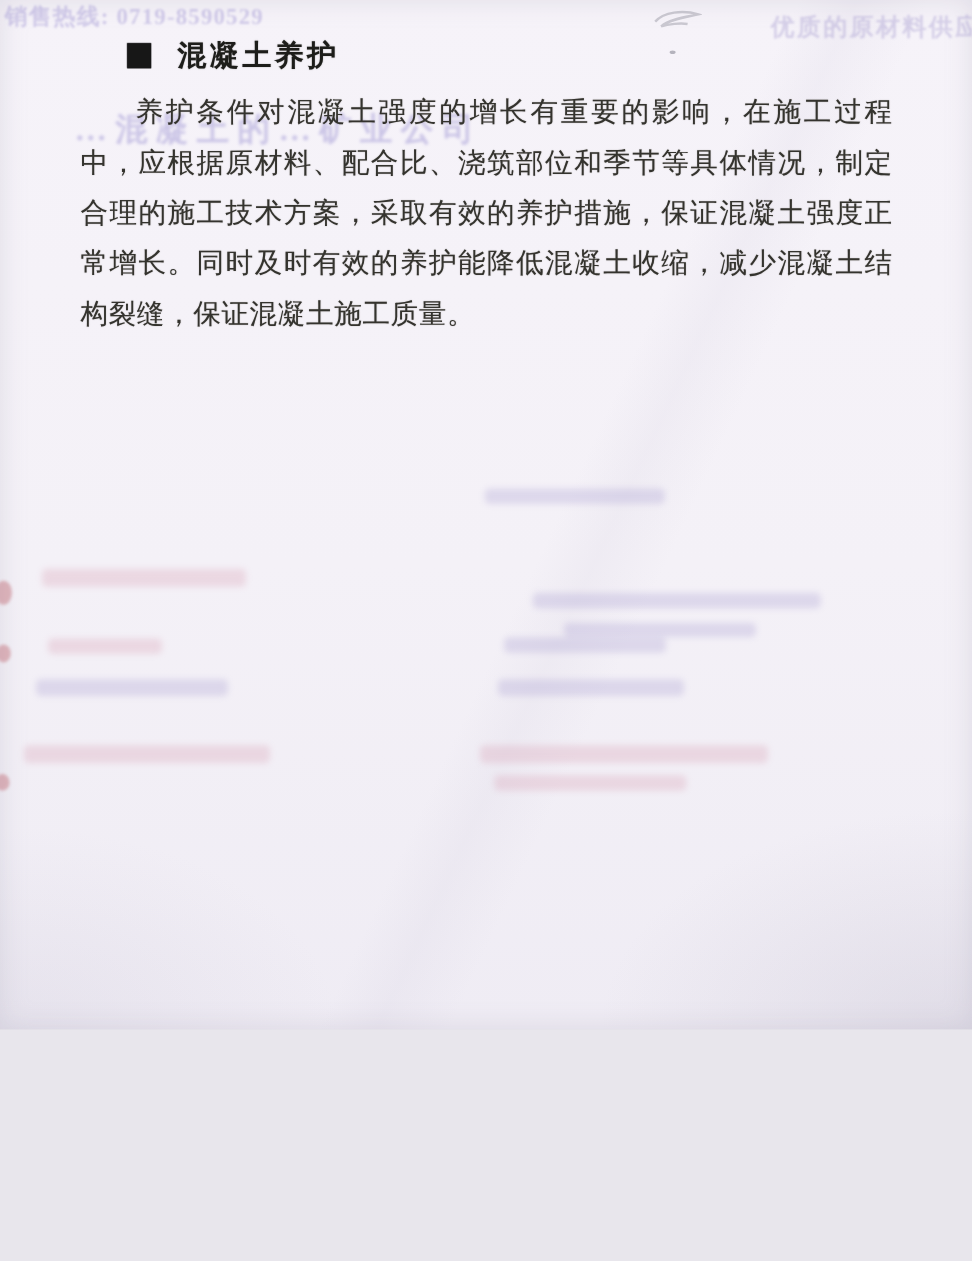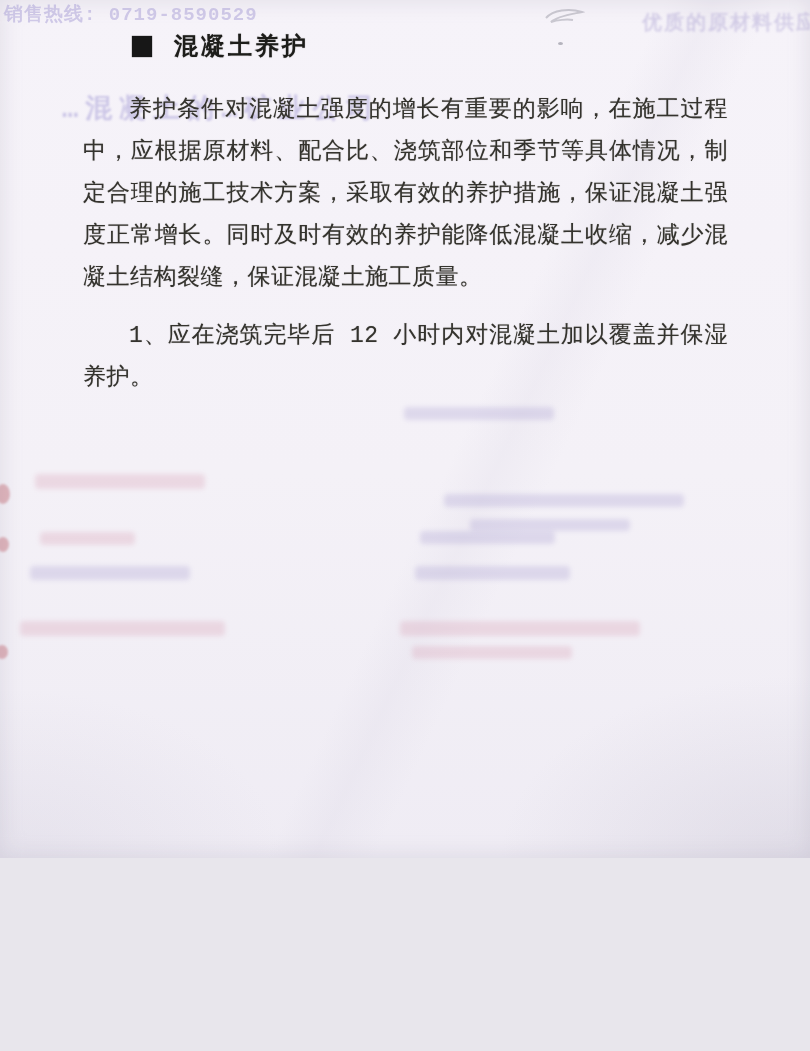--- a/index.html
+++ b/index.html
@@ -1,49 +1,49 @@
 <!DOCTYPE html>
 <html><head>
 <meta charset="utf-8">
 <style>
   html,body{margin:0;padding:0;background:#e8e6ec;}
   .sheet{
     position:relative;
     width:810px;height:858px;
     overflow:hidden;
-    font-family:Liberation Mono, monospace;
+    font-family:Liberation Serif, serif;
     background:
       radial-gradient(420px 260px at 98% 100%, rgba(185,180,198,.28), rgba(185,180,198,0) 70%),
       radial-gradient(380px 240px at 2% 100%, rgba(196,191,209,.22), rgba(196,191,209,0) 70%),
       linear-gradient(115deg, rgba(0,0,0,0) 55%, rgba(205,200,218,.14) 59%, rgba(0,0,0,0) 64%),
       linear-gradient(180deg,#f6f3f9 0%,#f4f1f7 55%,#efecf4 100%);
     box-shadow: inset 0 0 22px rgba(160,155,175,.25);
   }
   
   .heading{
-    position:absolute;left:132px;top:30px;
+    position:absolute;left:106px;top:30px;
     display:flex;align-items:center;
     color:#1d1d1a;
   }
   .heading .bullet{
     width:20px;height:21px;background:#171717;
     box-shadow:0 0 1px rgba(0,0,0,.8);
     margin-right:22px;flex:0 0 auto;
   }
   .heading .title{
     font-size:24px;font-weight:bold;letter-spacing:3px;
     text-shadow:0 0 1px rgba(40,40,35,.55);
   }
   
   .body-text{
     position:absolute;left:67px;top:73px;width:677px;
     color:#34332e;
   }
   .body-text p{
-    margin:16px;
+    margin:0;
     text-indent:2em;
     text-align:justify;
     font-size:23px;
     line-height:42px;
     letter-spacing:.5px;
     text-shadow:0 0 1px rgba(72,68,58,.45);
   }
   
   .wm{
     position:absolute;
@@ -97,16 +97,15 @@
   <div class="edge-blob" style="left:-3px;top:537px;width:12px;height:15px;"></div>
   <div class="edge-blob" style="left:-4px;top:645px;width:12px;height:14px;"></div>
 
   <div class="heading">
     <span class="bullet"></span>
     <span class="title">混凝土养护</span>
   </div>
 
   <div class="body-text">
     <p>养护条件对混凝土强度的增长有重要的影响，在施工过程中，应根据原材料、配合比、浇筑部位和季节等具体情况，制定合理的施工技术方案，采取有效的养护措施，保证混凝土强度正常增长。同时及时有效的养护能降低混凝土收缩，减少混凝土结构裂缝，保证混凝土施工质量。</p>
-    <p>1、应在浇筑完毕后 12 小时内对混凝土加以覆盖并保湿养护。</p>
   </div>
 
 </div>
 
 </body></html>

